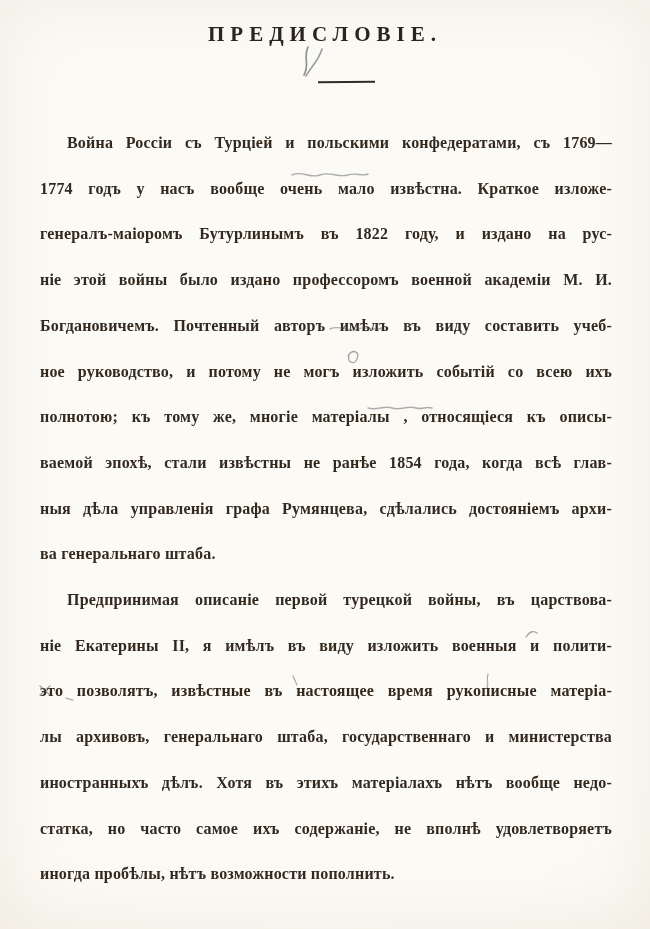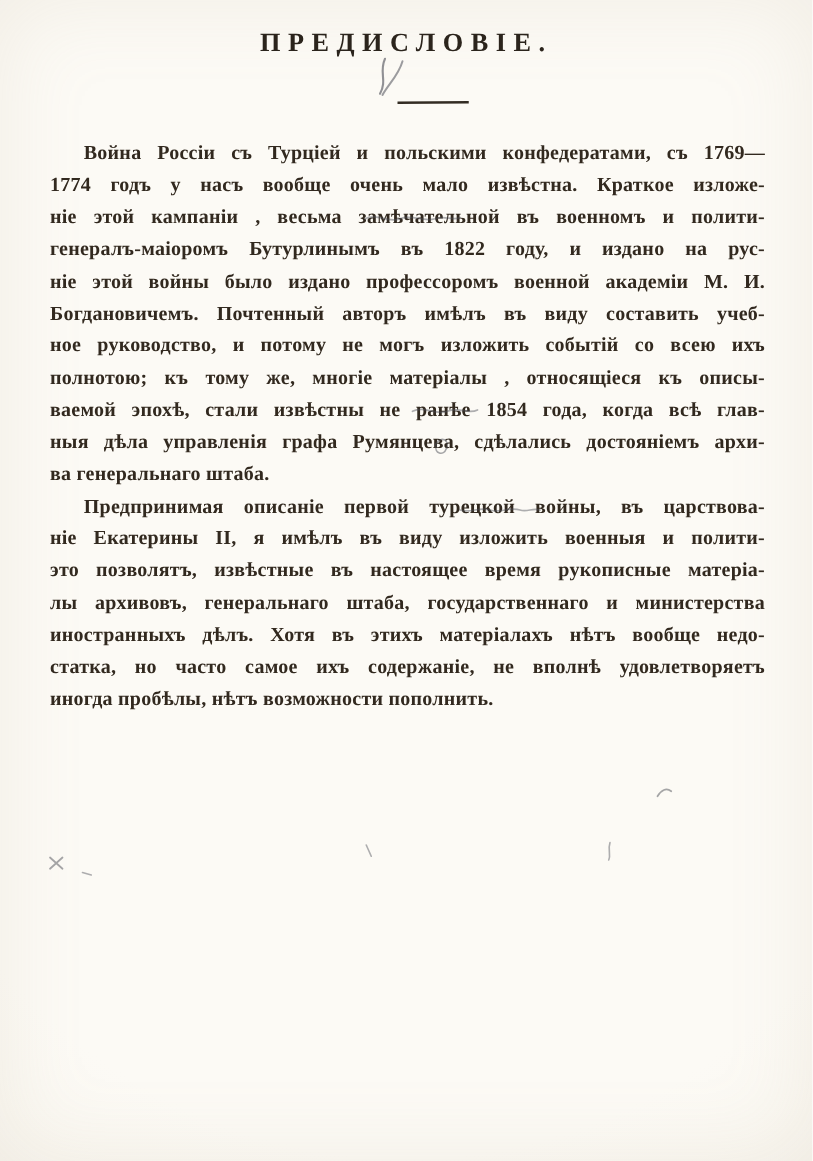--- a/index.html
+++ b/index.html
@@ -49,20 +49,21 @@
     font-weight: bold;
     line-height: 25.7px;
     letter-spacing: 0.2px;
     color: #32291f;
   }
   .paragraph { margin: 0; }
   .pline {
     text-align: justify;
     text-align-last: justify;
     white-space: normal;
+    margin-top: 20px;
   }
   .pline.first { text-indent: 27px; }
   .pline.last  { text-align-last: left; }
   .marks-overlay {
     position: absolute;
     top: 0; left: 0;
     width: 650px; height: 929px;
     pointer-events: none;
   }
   .marks-overlay path {
@@ -78,21 +79,20 @@
 <div class="scan-page">
 
   <h1 class="page-title">ПРЕДИСЛОВІЕ.</h1>
 
   <div class="title-rule"></div>
 
   <div class="body-text" id="paragraphs-container">
       <div class="paragraph">
         <div class="pline first">Война Россіи съ Турціей и польскими конфедератами, съ 1769—</div>
         <div class="pline">1774 годъ у насъ вообще очень мало извѣстна. Краткое изложе-</div>
-        <div class="pline">ніе этой кампаніи , весьма замѣчательной въ военномъ и полити-</div>
         <div class="pline">генералъ-маіоромъ Бутурлинымъ въ 1822 году, и издано на рус-</div>
         <div class="pline">ніе этой войны было издано профессоромъ военной академіи М. И.</div>
         <div class="pline">Богдановичемъ. Почтенный авторъ имѣлъ въ виду составить учеб-</div>
         <div class="pline">ное руководство, и потому не могъ изложить событій со всею ихъ</div>
         <div class="pline">полнотою; къ тому же, многіе матеріалы , относящіеся къ описы-</div>
         <div class="pline">ваемой эпохѣ, стали извѣстны не ранѣе 1854 года, когда всѣ глав-</div>
         <div class="pline">ныя дѣла управленія графа Румянцева, сдѣлались достояніемъ архи-</div>
         <div class="pline last">ва генеральнаго штаба.</div>
       </div>
       <div class="paragraph">

